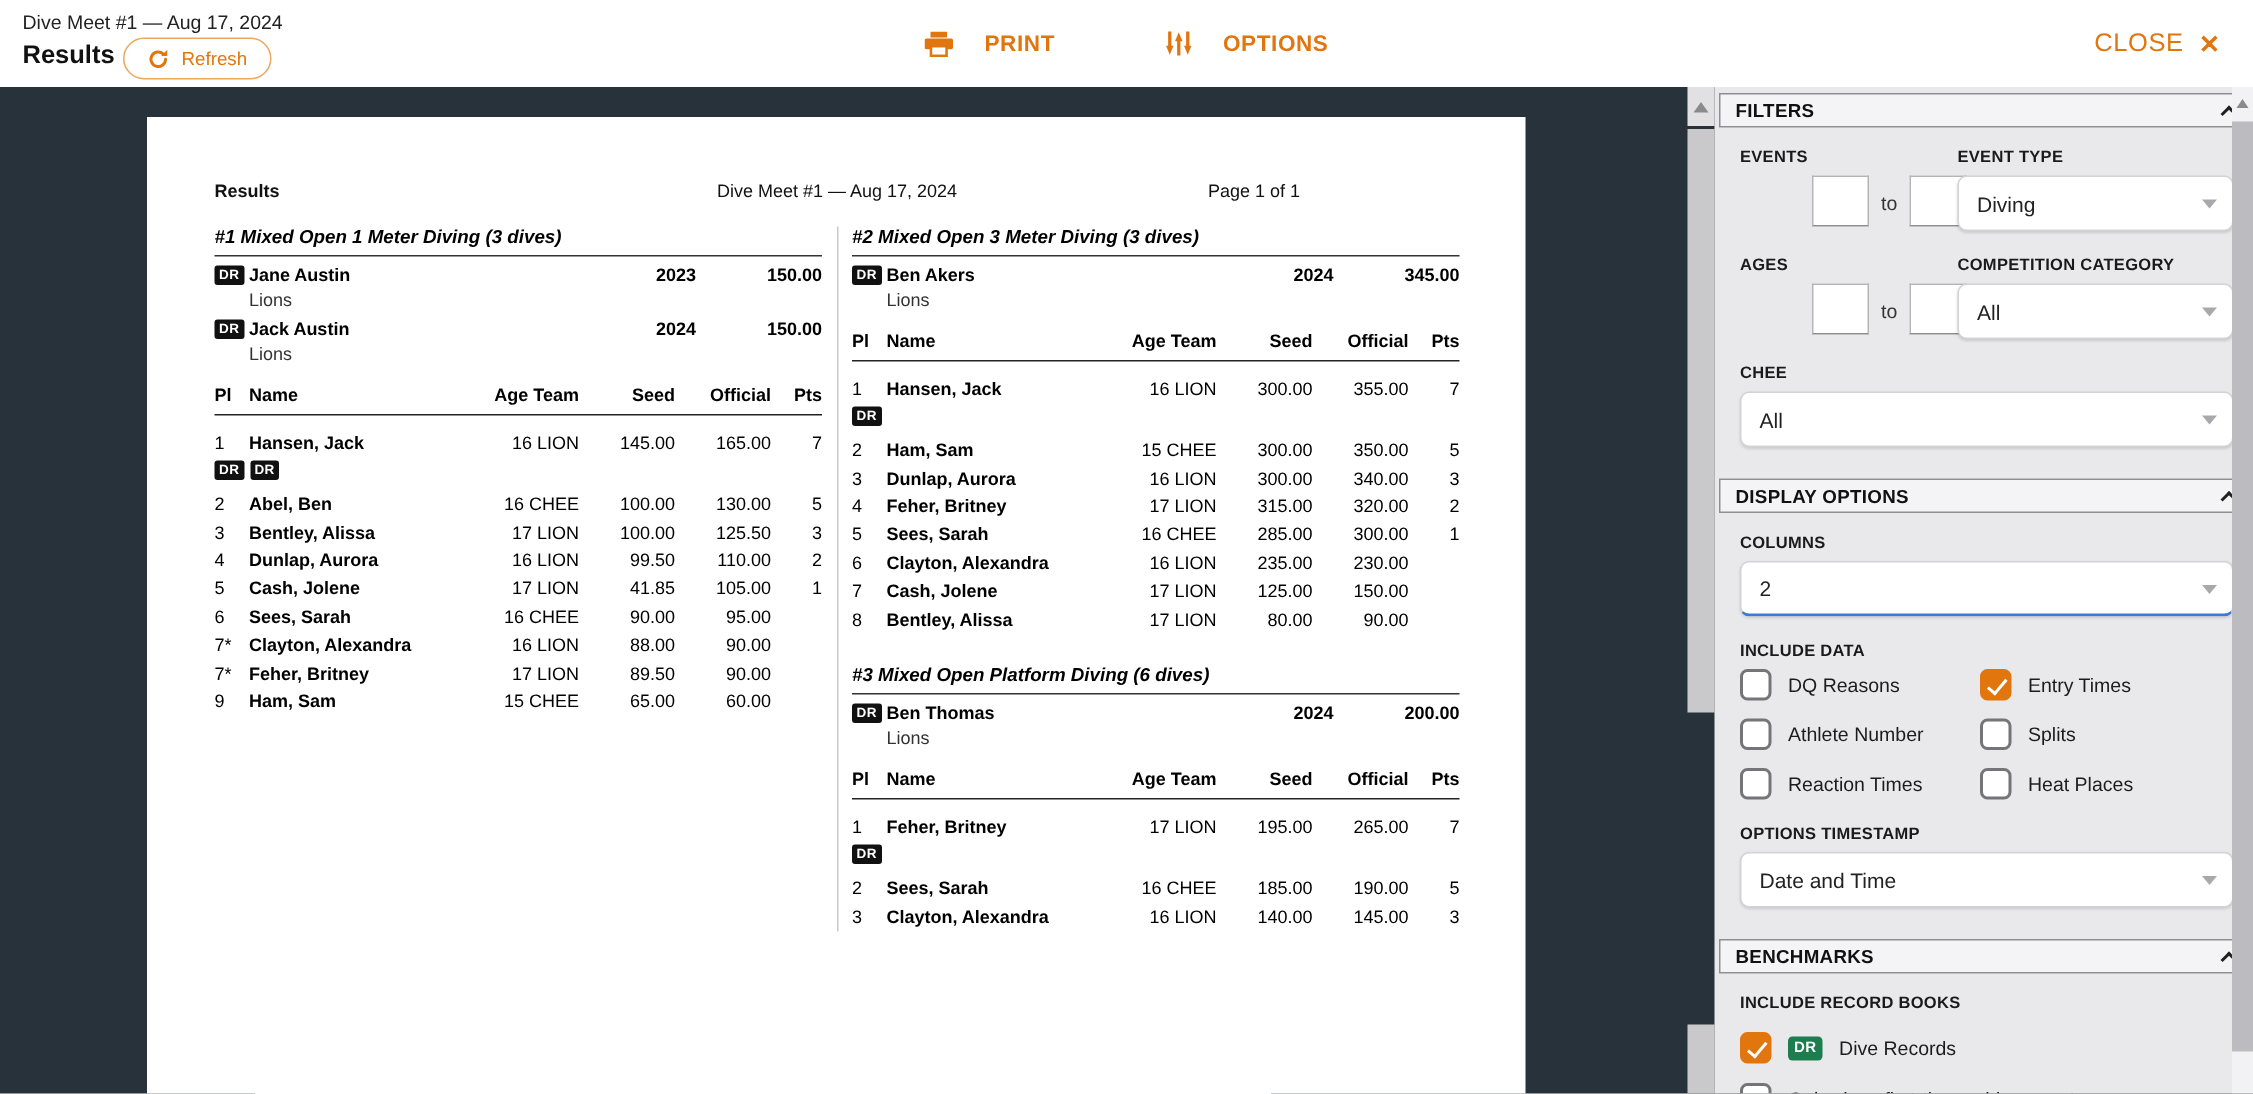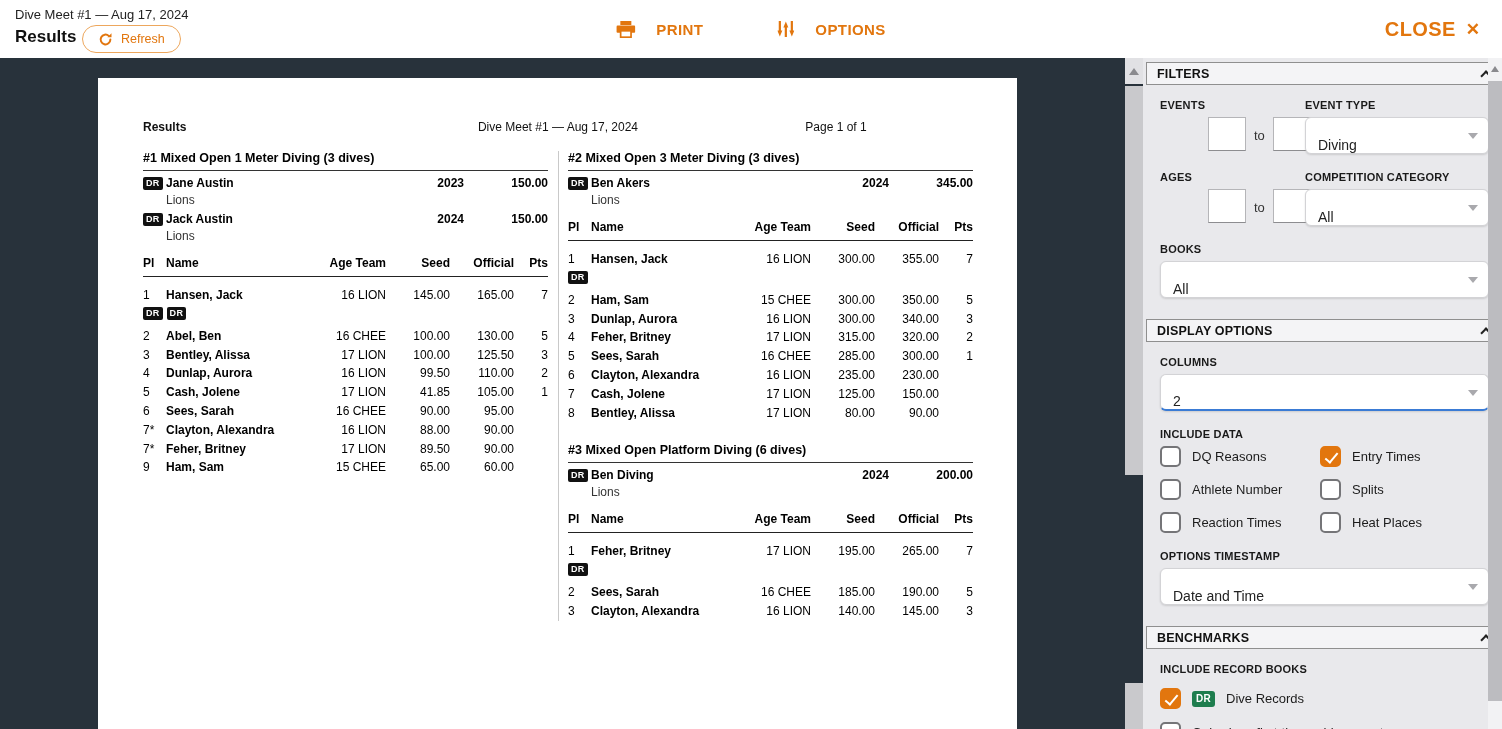--- a/index.html
+++ b/index.html
@@ -11,38 +11,38 @@
   .meet-title { position:absolute; left:15px; top:7px; font-size:13px; color:#222; }
   .results-title { position:absolute; left:15px; top:27px; font-size:17px; font-weight:bold; color:#111; }
   .refresh-btn { position:absolute; left:82px; top:25px; height:28px; display:flex; align-items:center;
     gap:8px; padding:0 15px; border:1.5px solid #eda75d; border-radius:14px; background:#fff; cursor:pointer; }
   .refresh-btn span { color:#e2760e; font-size:12.5px; }
   .center-actions { position:absolute; left:50%; top:0; transform:translateX(-50%); height:58px;
     display:flex; align-items:center; gap:74px; }
   .act-btn { display:flex; align-items:center; gap:21px; cursor:pointer; }
   .act-btn .lbl { color:#e2760e; font-weight:bold; font-size:15px; letter-spacing:.4px; }
   .close-btn { position:absolute; right:22px; top:0; height:58px; display:flex; align-items:center; gap:10px; cursor:pointer; }
-  .close-btn .lbl { color:#e2760e; font-weight:bold; font-size:20px; letter-spacing:.4px; }
+  .close-btn .lbl { color:#e2760e; font-weight:normal; font-size:17px; letter-spacing:.4px; }
   .close-x { color:#e2760e; font-size:17px; font-weight:bold; line-height:1; }
 
   
   .main { position:absolute; left:0; top:58px; right:0; bottom:0; background:#28323b; overflow:hidden; }
 
   
   .paper { position:absolute; left:98px; top:20px; width:919px; height:720px; background:#fff;
     padding:42px 44px 20px 45px; color:#000; }
   .rpt-header { display:flex; font-size:12px; color:#111; margin-bottom:17px; }
   .rpt-header .l { width:33%; font-weight:bold; }
   .rpt-header .c { width:34%; text-align:center; }
   .rpt-header .r { width:33%; text-align:center; }
   .cols { display:flex; justify-content:space-between; align-items:stretch; }
   .col { width:405px; }
   .vdivider { width:1px; background:#c9c9c9; }
   .ev-title { font-size:12.5px; font-weight:bold; color:#000; padding-bottom:5px;
-    border-bottom:1px solid #333; margin-bottom:4px; }
+    border-bottom:1px solid #333; margin-bottom:4px;font-style:italic; }
   .ev-section + .ev-section { margin-top:21px; }
   .rec-row { display:grid; grid-template-columns:23px 1fr 56px 84px; align-items:center;
     font-size:12px; line-height:17px; margin-top:3px; }
   .rec-name { font-weight:bold; }
   .rec-year { font-weight:bold; text-align:right; }
   .rec-value { font-weight:bold; text-align:right; }
   .rec-team { font-size:12px; color:#333; margin-left:23px; line-height:16px; margin-bottom:2px; }
   .thead { display:grid; grid-template-columns:23px 1fr 78px 64px 64px 34px; font-size:12px; font-weight:bold;
     border-bottom:1px solid #222; padding-bottom:6px; margin-top:12px; }
   .thead .c-ageteam, .thead .c-seed, .thead .c-official, .thead .c-pts { text-align:right; }
@@ -73,21 +73,21 @@
   .section-header .t { font-size:12.5px; font-weight:bold; color:#111; letter-spacing:.2px; }
   .chev { width:8px; height:8px; border-top:2.2px solid #222; border-left:2.2px solid #222;
     transform:rotate(45deg); margin-top:4px; }
   .section-body { padding:14px 20px 17px 17px; }
   .flabel { display:block; font-size:11px; font-weight:bold; color:#1a1a1a; letter-spacing:.2px; margin-bottom:6px; }
   .two-col { display:grid; grid-template-columns:145px 1fr; margin-bottom:17px; }
   .range { display:flex; align-items:flex-end; gap:8px;padding-left:48px; }
   .mini-input { width:38px; height:34px; background:#fff; border:1px solid #b5b5b8; border-bottom-color:#8d8d90; }
   .to { font-size:13px; color:#333; padding-bottom:8px; }
   .dropdown { position:relative; height:37px; background:#fff; border:1px solid #d3d3d6; border-radius:6px;
-    box-shadow:0 1px 2px rgba(0,0,0,.13); display:flex; align-items:flex-end; padding:0 26px 0 12px; cursor:pointer; }
+    box-shadow:0 1px 2px rgba(0,0,0,.13); display:flex; align-items:center; padding:0 26px 0 12px; cursor:pointer; }
   .dropdown .val { font-size:14px; color:#222; }
   .dd-arrow { position:absolute; right:10px; top:15px; width:0; height:0;
     border-left:5px solid transparent; border-right:5px solid transparent; border-top:6px solid #a9a9ad; }
   .dd-focus { border-bottom:2px solid #3a7bd5; }
   .fgroup { margin-bottom:17px; }
   .cb-grid { display:grid; grid-template-columns:160px 1fr; row-gap:12px; margin-bottom:17px; }
   .cbrow { display:flex; align-items:center; gap:11px; cursor:pointer; }
   .checkbox { position:relative; width:21px; height:21px; background:#fff; border:2px solid #757578;
     border-radius:5px; flex:none; }
   .checkbox.checked { background:#e2760e; border-color:#e2760e; }
@@ -370,21 +370,21 @@
               </div>
 
             </div>
         </div>
         <div class="ev-section">
           <div class="ev-title">#3 Mixed Open Platform Diving (6 dives)</div>
           <div>
 
               <div class="rec-row">
                 <span class="dr-badge">DR</span>
-                <span class="rec-name">Ben Diving</span>
+                <span class="rec-name">Ben Thomas</span>
                 <span class="rec-year">2024</span>
                 <span class="rec-value">200.00</span>
               </div>
               <div class="rec-team">Lions</div>
             </div>
           <div class="thead">
             <span>Pl</span>
             <span>Name</span>
             <span class="c-ageteam">Age Team</span>
             <span class="c-seed">Seed</span>
@@ -473,21 +473,21 @@
         </div>
         <div>
           <span class="flabel">COMPETITION CATEGORY</span>
           <div class="dropdown">
             <span class="val">All</span>
             <span class="dd-arrow"></span>
           </div>
         </div>
       </div>
       <div>
-        <span class="flabel">BOOKS</span>
+        <span class="flabel">CHEE</span>
         <div class="dropdown">
           <span class="val">All</span>
           <span class="dd-arrow"></span>
         </div>
       </div>
     </div>
 
     <div class="section-header">
       <span class="t">DISPLAY OPTIONS</span>
       <span class="chev"></span>

